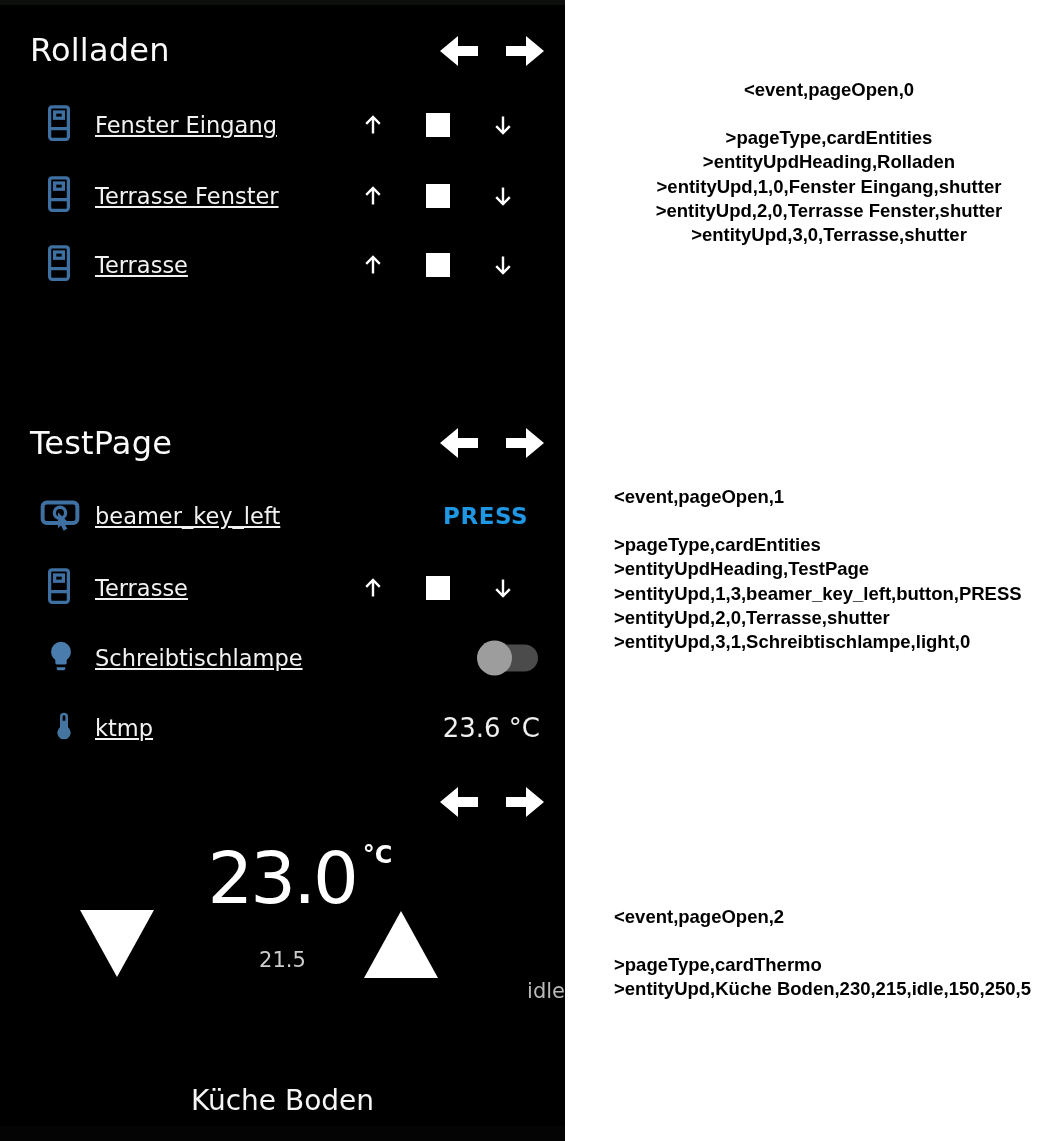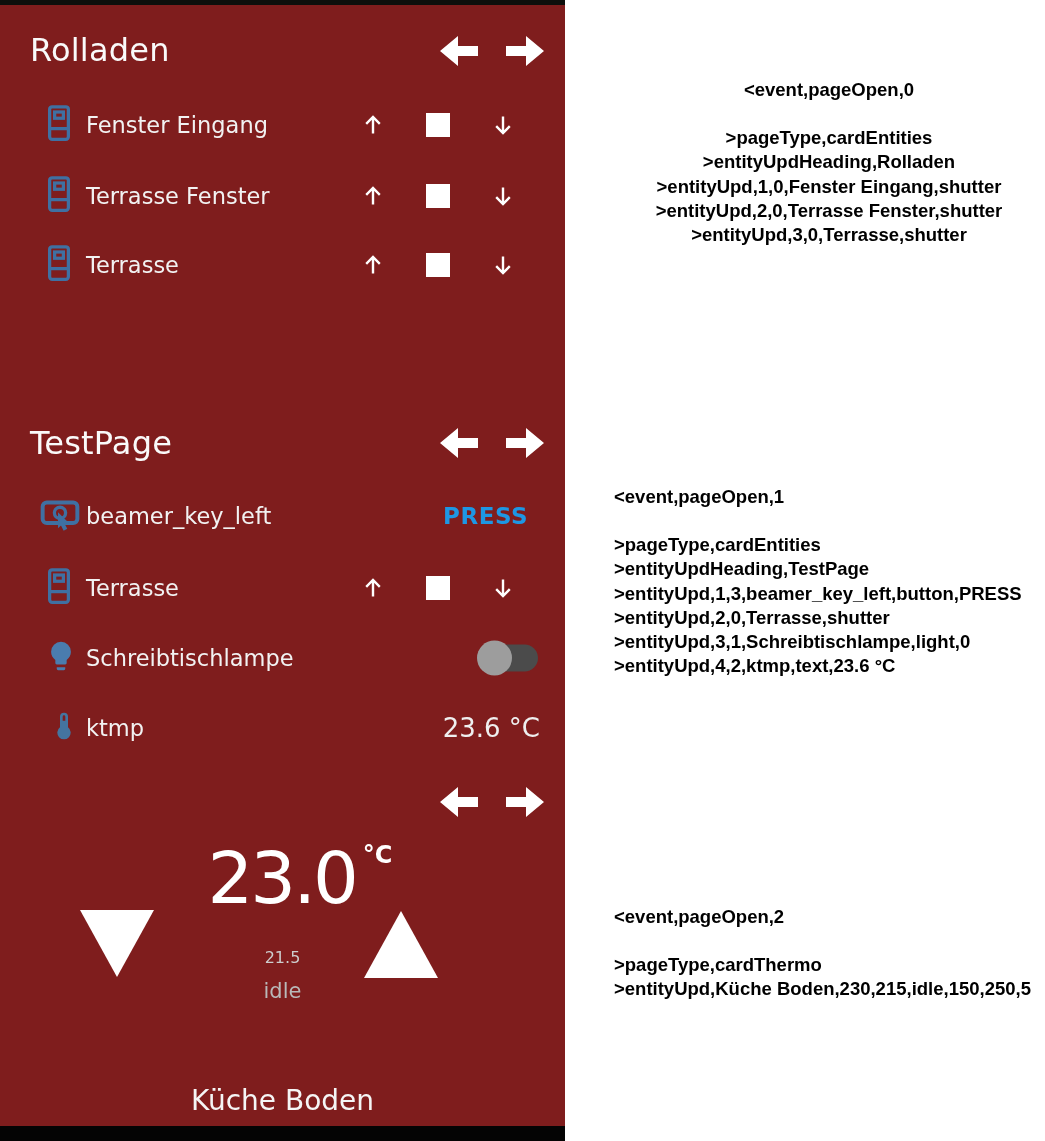--- a/index.html
+++ b/index.html
@@ -1,31 +1,31 @@
 <!DOCTYPE html>
 <html><head>
 <meta charset="utf-8">
 <style>
   * { margin:0; padding:0; box-sizing:border-box; }
   html,body { width:1045px; height:1141px; background:#ffffff; font-family:"DejaVu Sans", sans-serif; }
   #stage { position:relative; width:1045px; height:1141px; overflow:hidden; background:#ffffff; }
 
   
-  .panel { position:absolute; left:0; top:0; width:565px; height:1141px; background:#7f1d1d; }
+  .panel { position:absolute; left:0; top:0; width:565px; height:1141px; background:#000000; }
   .panel-top-strip { position:absolute; left:0; top:0; width:565px; height:5px; background:#0d0f0c; }
   .panel-bottom-strip { position:absolute; left:0; top:1126px; width:565px; height:15px; background:#040404; }
 
   .card-title { position:absolute; left:30px; color:#fafafa; font-size:32px; font-weight:400; letter-spacing:0.2px; }
 
   .nav-arrow { position:absolute; width:38px; height:30px; }
   .nav-arrow svg { display:block; width:38px; height:30px; }
 
   .row { position:absolute; left:0; width:565px; height:52px; }
   .e-icon { position:absolute; left:44px; top:50%; transform:translateY(-50%); }
-  .e-label { position:absolute; left:86px; top:50%; transform:translateY(-50%); font-size:22.5px; color:#f2f2f2; white-space:nowrap; }
+  .e-label { position:absolute; left:95px; top:50%; transform:translateY(-50%); font-size:22.5px; color:#f2f2f2; white-space:nowrap;text-decoration:underline; }
 
   .ctl { position:absolute; top:50%; transform:translateY(-50%); }
   .ctl-up   { left:361px; }
   .ctl-stop { left:426px; width:24px; height:24px; background:#ffffff; }
   .ctl-down { left:491px; }
   .ctl svg { display:block; }
 
   .press-label { position:absolute; left:428px; width:100px; top:50%; transform:translateY(-50%);
                  text-align:right; color:#1e97e4; font-size:23px; font-weight:700; letter-spacing:0.5px; }
   .text-value  { position:absolute; left:400px; width:140px; top:50%; transform:translateY(-50%);
@@ -36,22 +36,22 @@
   .toggle-knob  { position:absolute; left:-4px; top:-4px; width:35px; height:35px; border-radius:50%; background:#9d9d9d; }
 
   
   .thermo-current { position:absolute; left:85px; top:836px; width:430px; text-align:center; white-space:nowrap; }
   .t-num  { font-size:72px; font-weight:normal; color:#ffffff; letter-spacing:-3px; }
   .t-unit { font-size:24px; font-weight:bold; color:#ffffff; position:relative; top:-40px; margin-left:7px; letter-spacing:0; }
   .tri { position:absolute; }
   .tri svg { display:block; }
   .tri-down { left:80px;  top:910px; }
   .tri-up   { left:364px; top:911px; }
-  .t-target { position:absolute; left:0; top:948px; width:565px; text-align:center; font-size:16px; color:#cdcdcd; }
-  .t-status { position:absolute; left:0; top:979px; width:565px; text-align:center; font-size:21px; color:#b9b9b9; }
+  .t-target { position:absolute; left:0; top:948px; width:565px; text-align:center; font-size:21px; color:#cdcdcd; }
+  .t-status { position:absolute; left:0; top:979px; width:565px; text-align:right; font-size:21px; color:#b9b9b9; }
   .t-title  { position:absolute; left:0; top:1084px; width:565px; text-align:center; font-size:28px; color:#f5f5f5; }
 
   
   .proto { position:absolute; left:614px; width:430px; color:#000000;
            font-family:"Liberation Sans", sans-serif; font-weight:bold; font-size:18.5px; line-height:24.2px; }
   .proto-event { margin-bottom:24px; }
   .proto-line { white-space:nowrap; }
   .pb-0 { top:78px;text-align:center; } .pb-1 { top:485px; } .pb-2 { top:905px; }
 </style>
 </head>
@@ -262,21 +262,20 @@
     <div class="proto-line">&gt;entityUpd,3,0,Terrasse,shutter</div>
   </div>
 
   <div class="proto pb-1">
     <div class="proto-line proto-event">&lt;event,pageOpen,1</div>
     <div class="proto-line">&gt;pageType,cardEntities</div>
     <div class="proto-line">&gt;entityUpdHeading,TestPage</div>
     <div class="proto-line">&gt;entityUpd,1,3,beamer_key_left,button,PRESS</div>
     <div class="proto-line">&gt;entityUpd,2,0,Terrasse,shutter</div>
     <div class="proto-line">&gt;entityUpd,3,1,Schreibtischlampe,light,0</div>
-    <div class="proto-line">&gt;entityUpd,4,2,ktmp,text,23.6 °C</div>
   </div>
 
   <div class="proto pb-2">
     <div class="proto-line proto-event">&lt;event,pageOpen,2</div>
     <div class="proto-line">&gt;pageType,cardThermo</div>
     <div class="proto-line">&gt;entityUpd,Küche Boden,230,215,idle,150,250,5</div>
   </div>
 
 </div>
 

